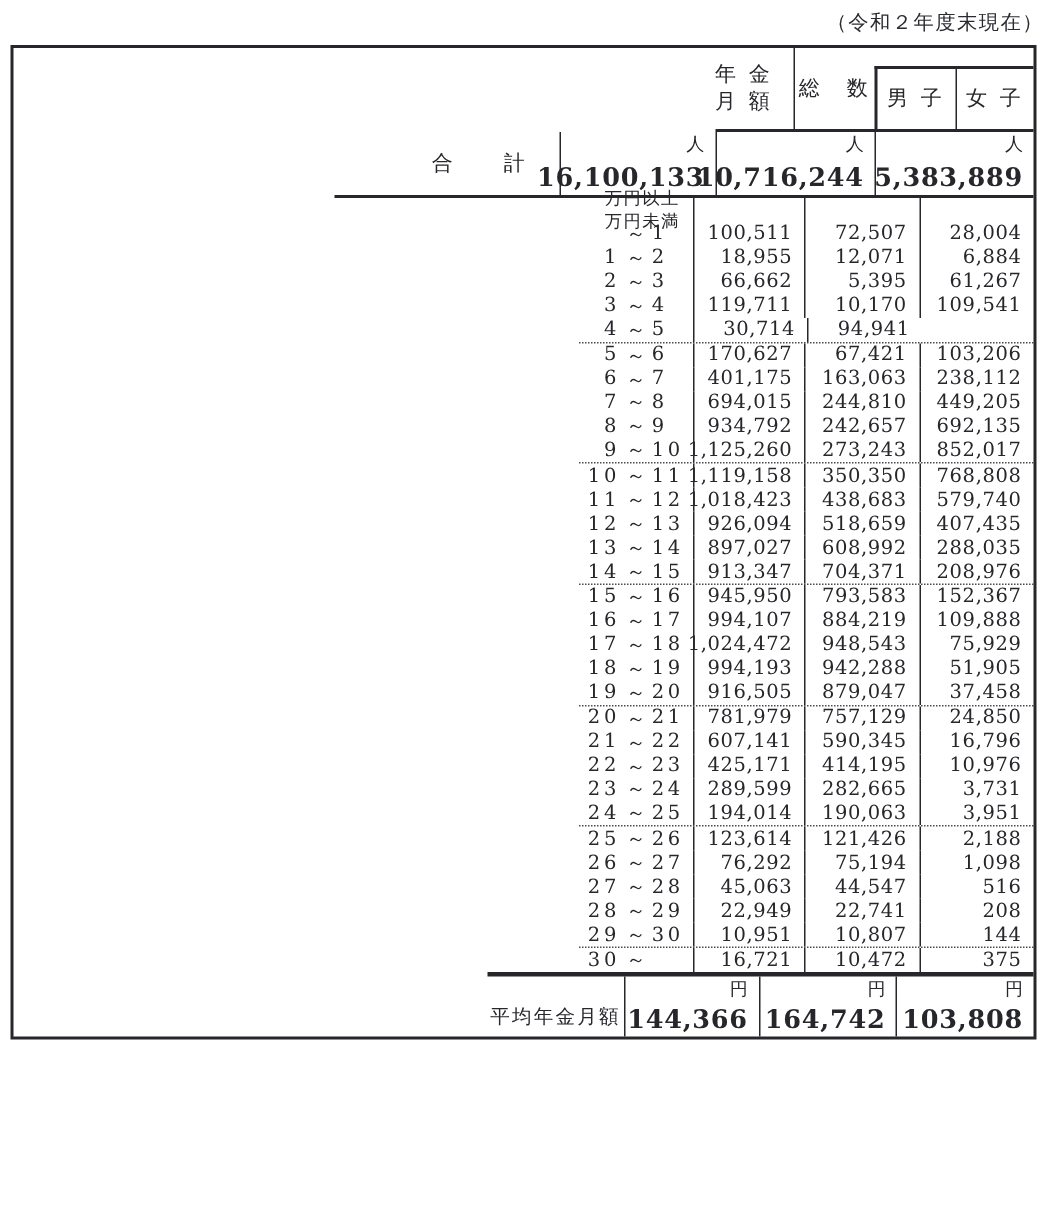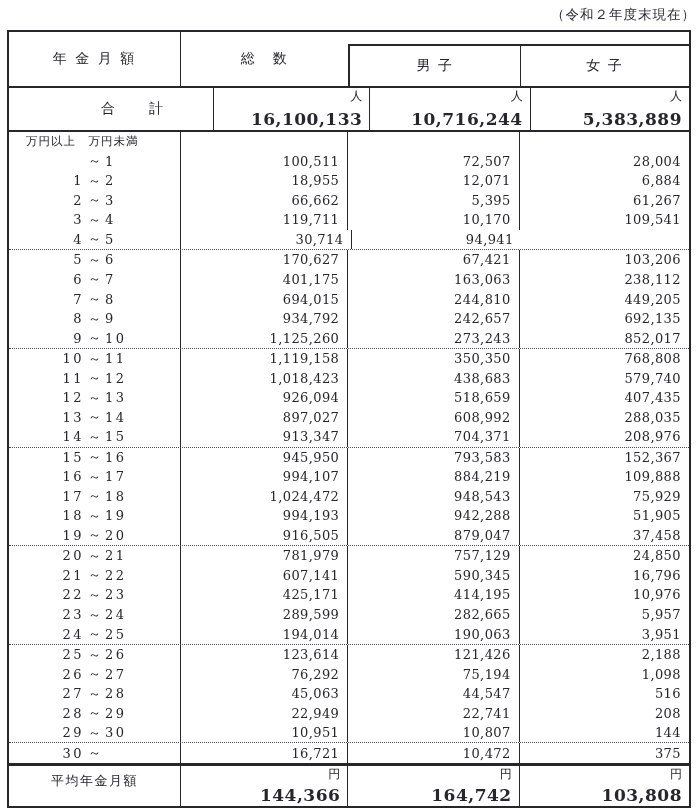--- a/index.html
+++ b/index.html
@@ -14,26 +14,27 @@
   .caption{
     position:absolute;
     top:6px;right:4px;
     font-size:13.5px;
     letter-spacing:1px;
     color:#2a2a30;
   }
   .table{
     position:absolute;
     left:7px;top:30px;
-    width:684px;height:778px;
+    width:684px;height:663px;
     border:2px solid #26262b;
     box-sizing:border-box;
     display:flex;
     flex-direction:column;
     background:#fff;
+    align-items:flex-end;
   }
   .cell{box-sizing:border-box;}
   .c1{width:25.3%;}
   .c2{width:24.6%;}
   .c3{width:25.2%;}
   .c4{width:24.9%;}
   .vline{border-right:1.6px solid #26262b;}
 
   
   .thead{
@@ -44,21 +45,20 @@
   }
   .head-cell{
     display:flex;align-items:center;justify-content:center;
     font-size:14px;
     letter-spacing:2px;
   }
   .subwrap{
     width:50.1%;
     display:flex;
     flex-direction:column;
-    font-family:Liberation Serif, serif;
   }
   .subbox{
     flex:1;
     margin-top:12px;
     border-top:2px solid #26262b;
     border-left:2px solid #26262b;
     display:flex;
   }
   .sub-cell{
     display:flex;align-items:center;justify-content:center;
@@ -123,21 +123,21 @@
 
   
   .tfoot{
     height:40px;
     display:flex;
     border-top:3px solid #26262b;
     flex-shrink:0;
   }
   .avg-label{
     display:flex;align-items:flex-end;justify-content:center;
-    padding-bottom:16px;
+    padding-bottom:4px;
     font-size:13px;
     letter-spacing:1.5px;
   }
 </style>
 </head>
 <body>
 
 <div class="caption">（令和２年度末現在）</div>
 
 <div class="table">
@@ -407,21 +407,21 @@
         <div class="cell c4 num">10,976</div>
       </div>
       <div class="trow">
         <div class="cell c1 rlabel vline">
           <span class="ln">23</span>
           <span class="tilde">～</span>
           <span class="rn">24</span>
         </div>
         <div class="cell c2 num vline">289,599</div>
         <div class="cell c3 num vline">282,665</div>
-        <div class="cell c4 num">5,957</div>
+        <div class="cell c4 num">3,731</div>
       </div>
       <div class="trow group-end">
         <div class="cell c1 rlabel vline">
           <span class="ln">24</span>
           <span class="tilde">～</span>
           <span class="rn">25</span>
         </div>
         <div class="cell c2 num vline">194,014</div>
         <div class="cell c3 num vline">190,063</div>
         <div class="cell c4 num">3,951</div>

